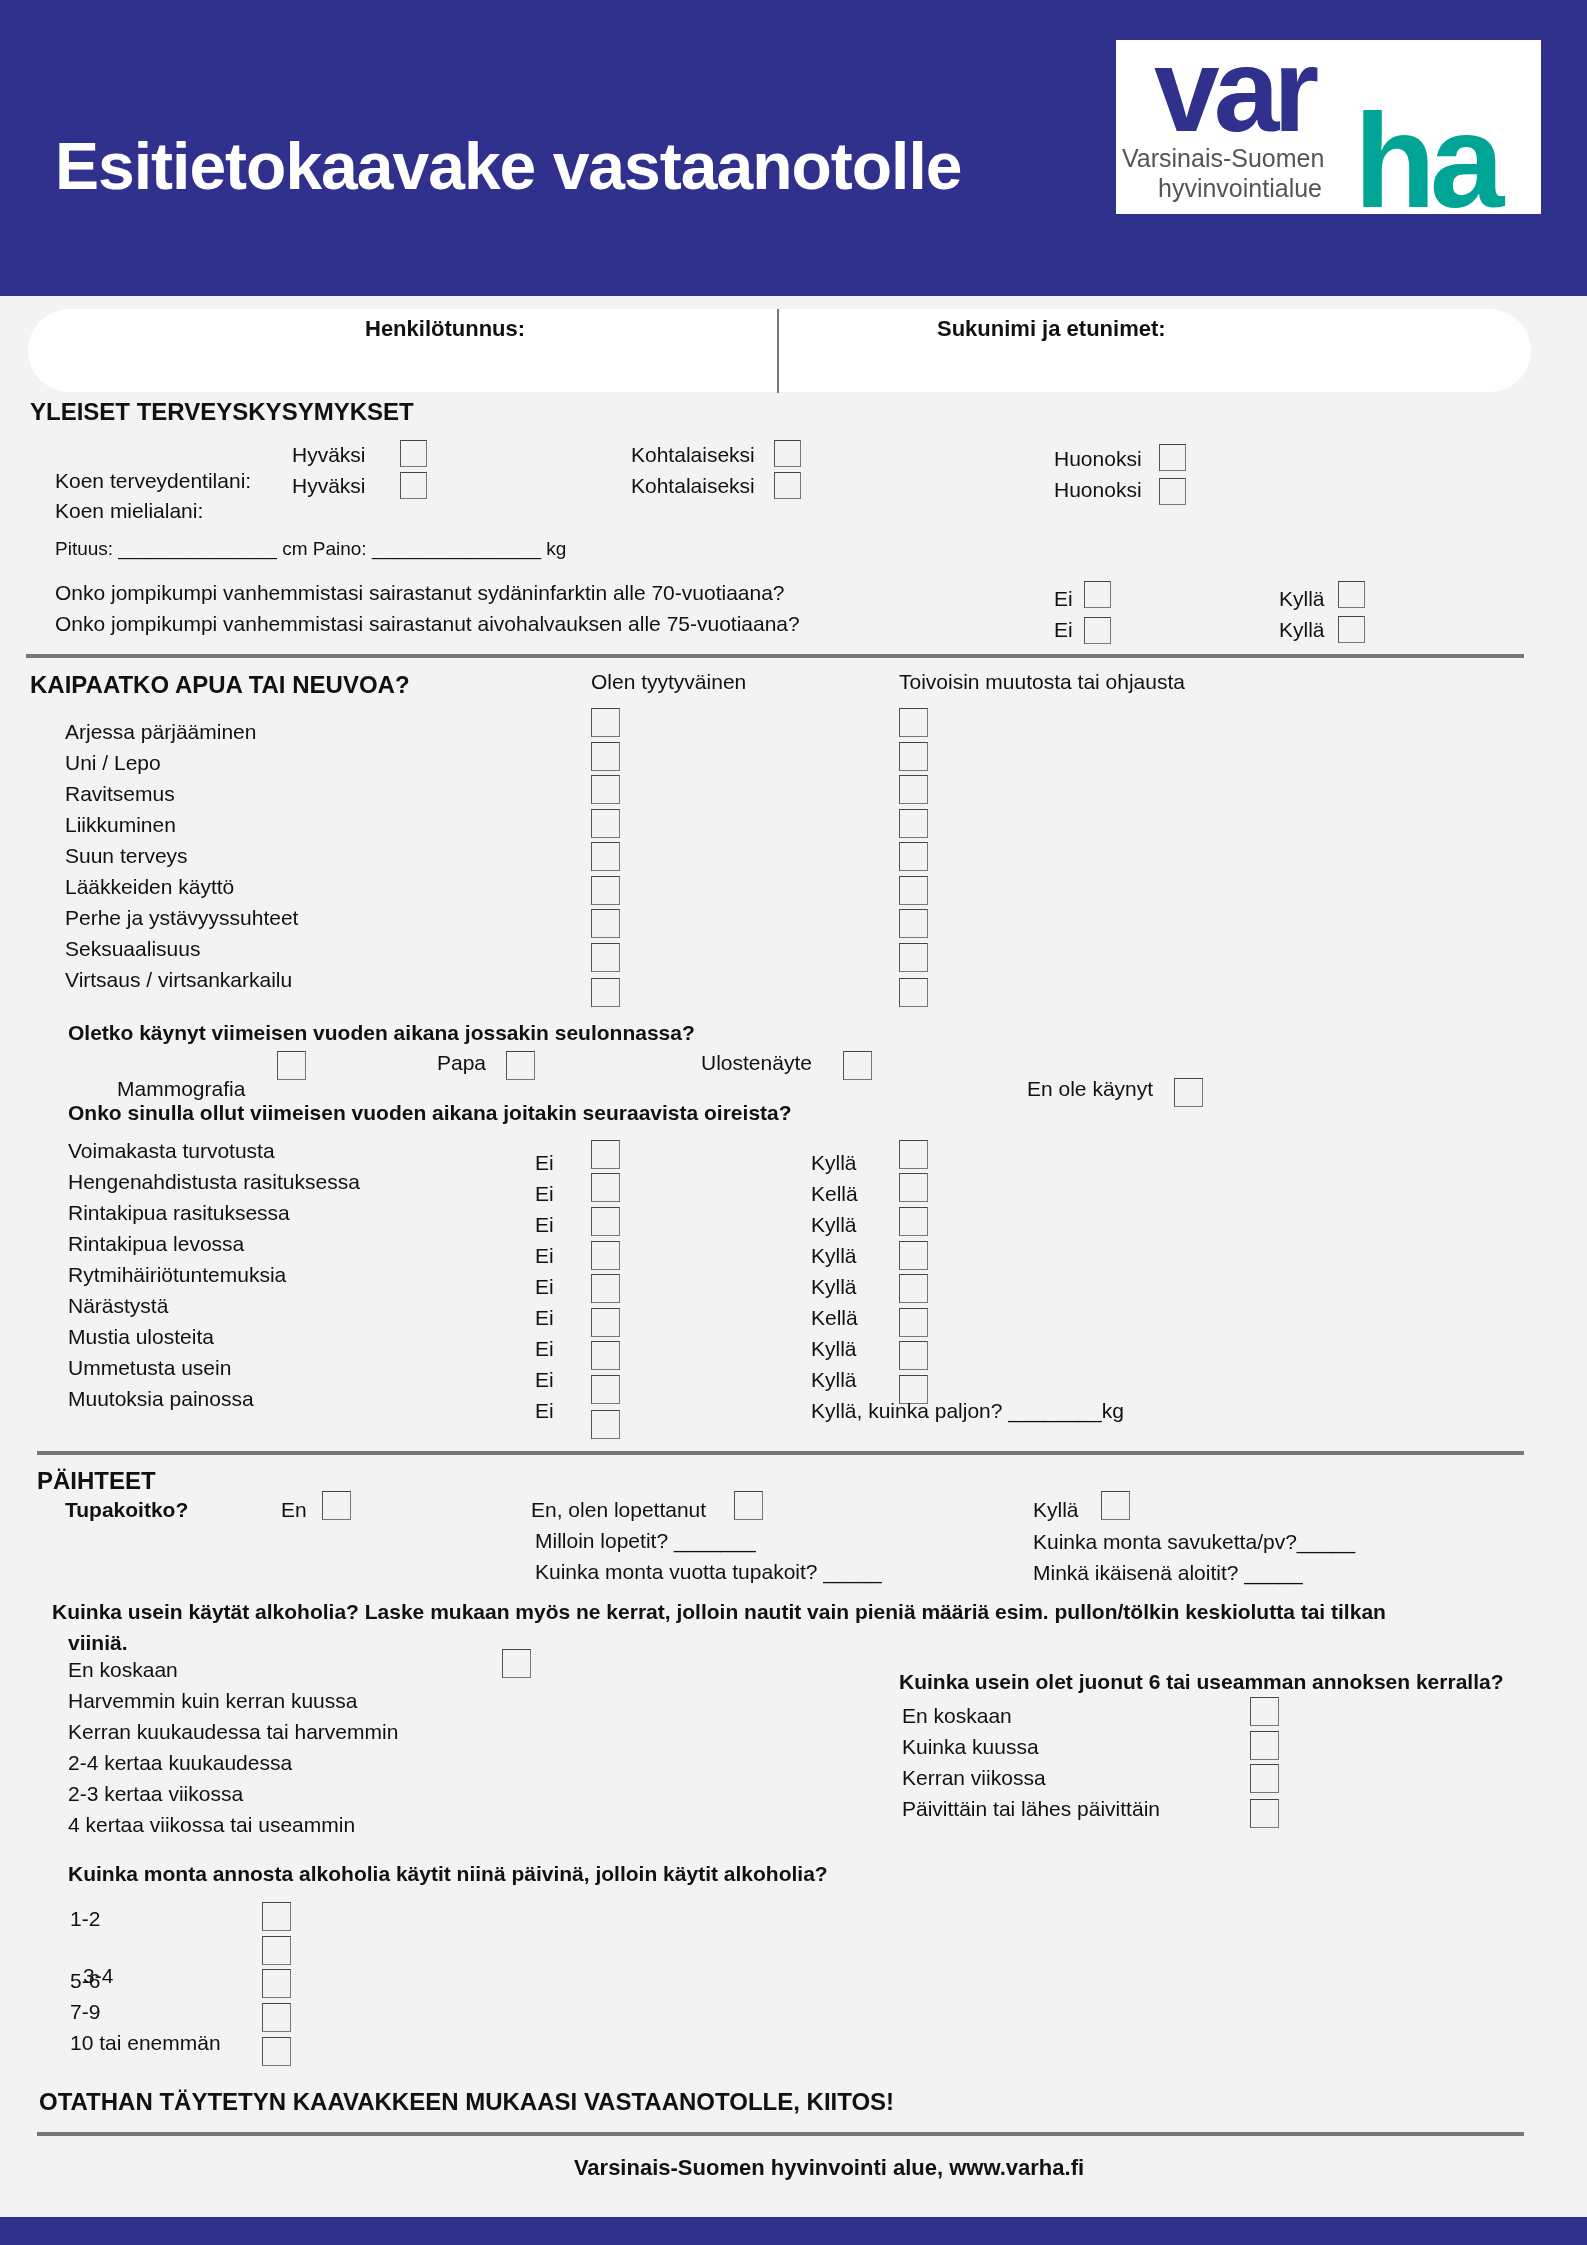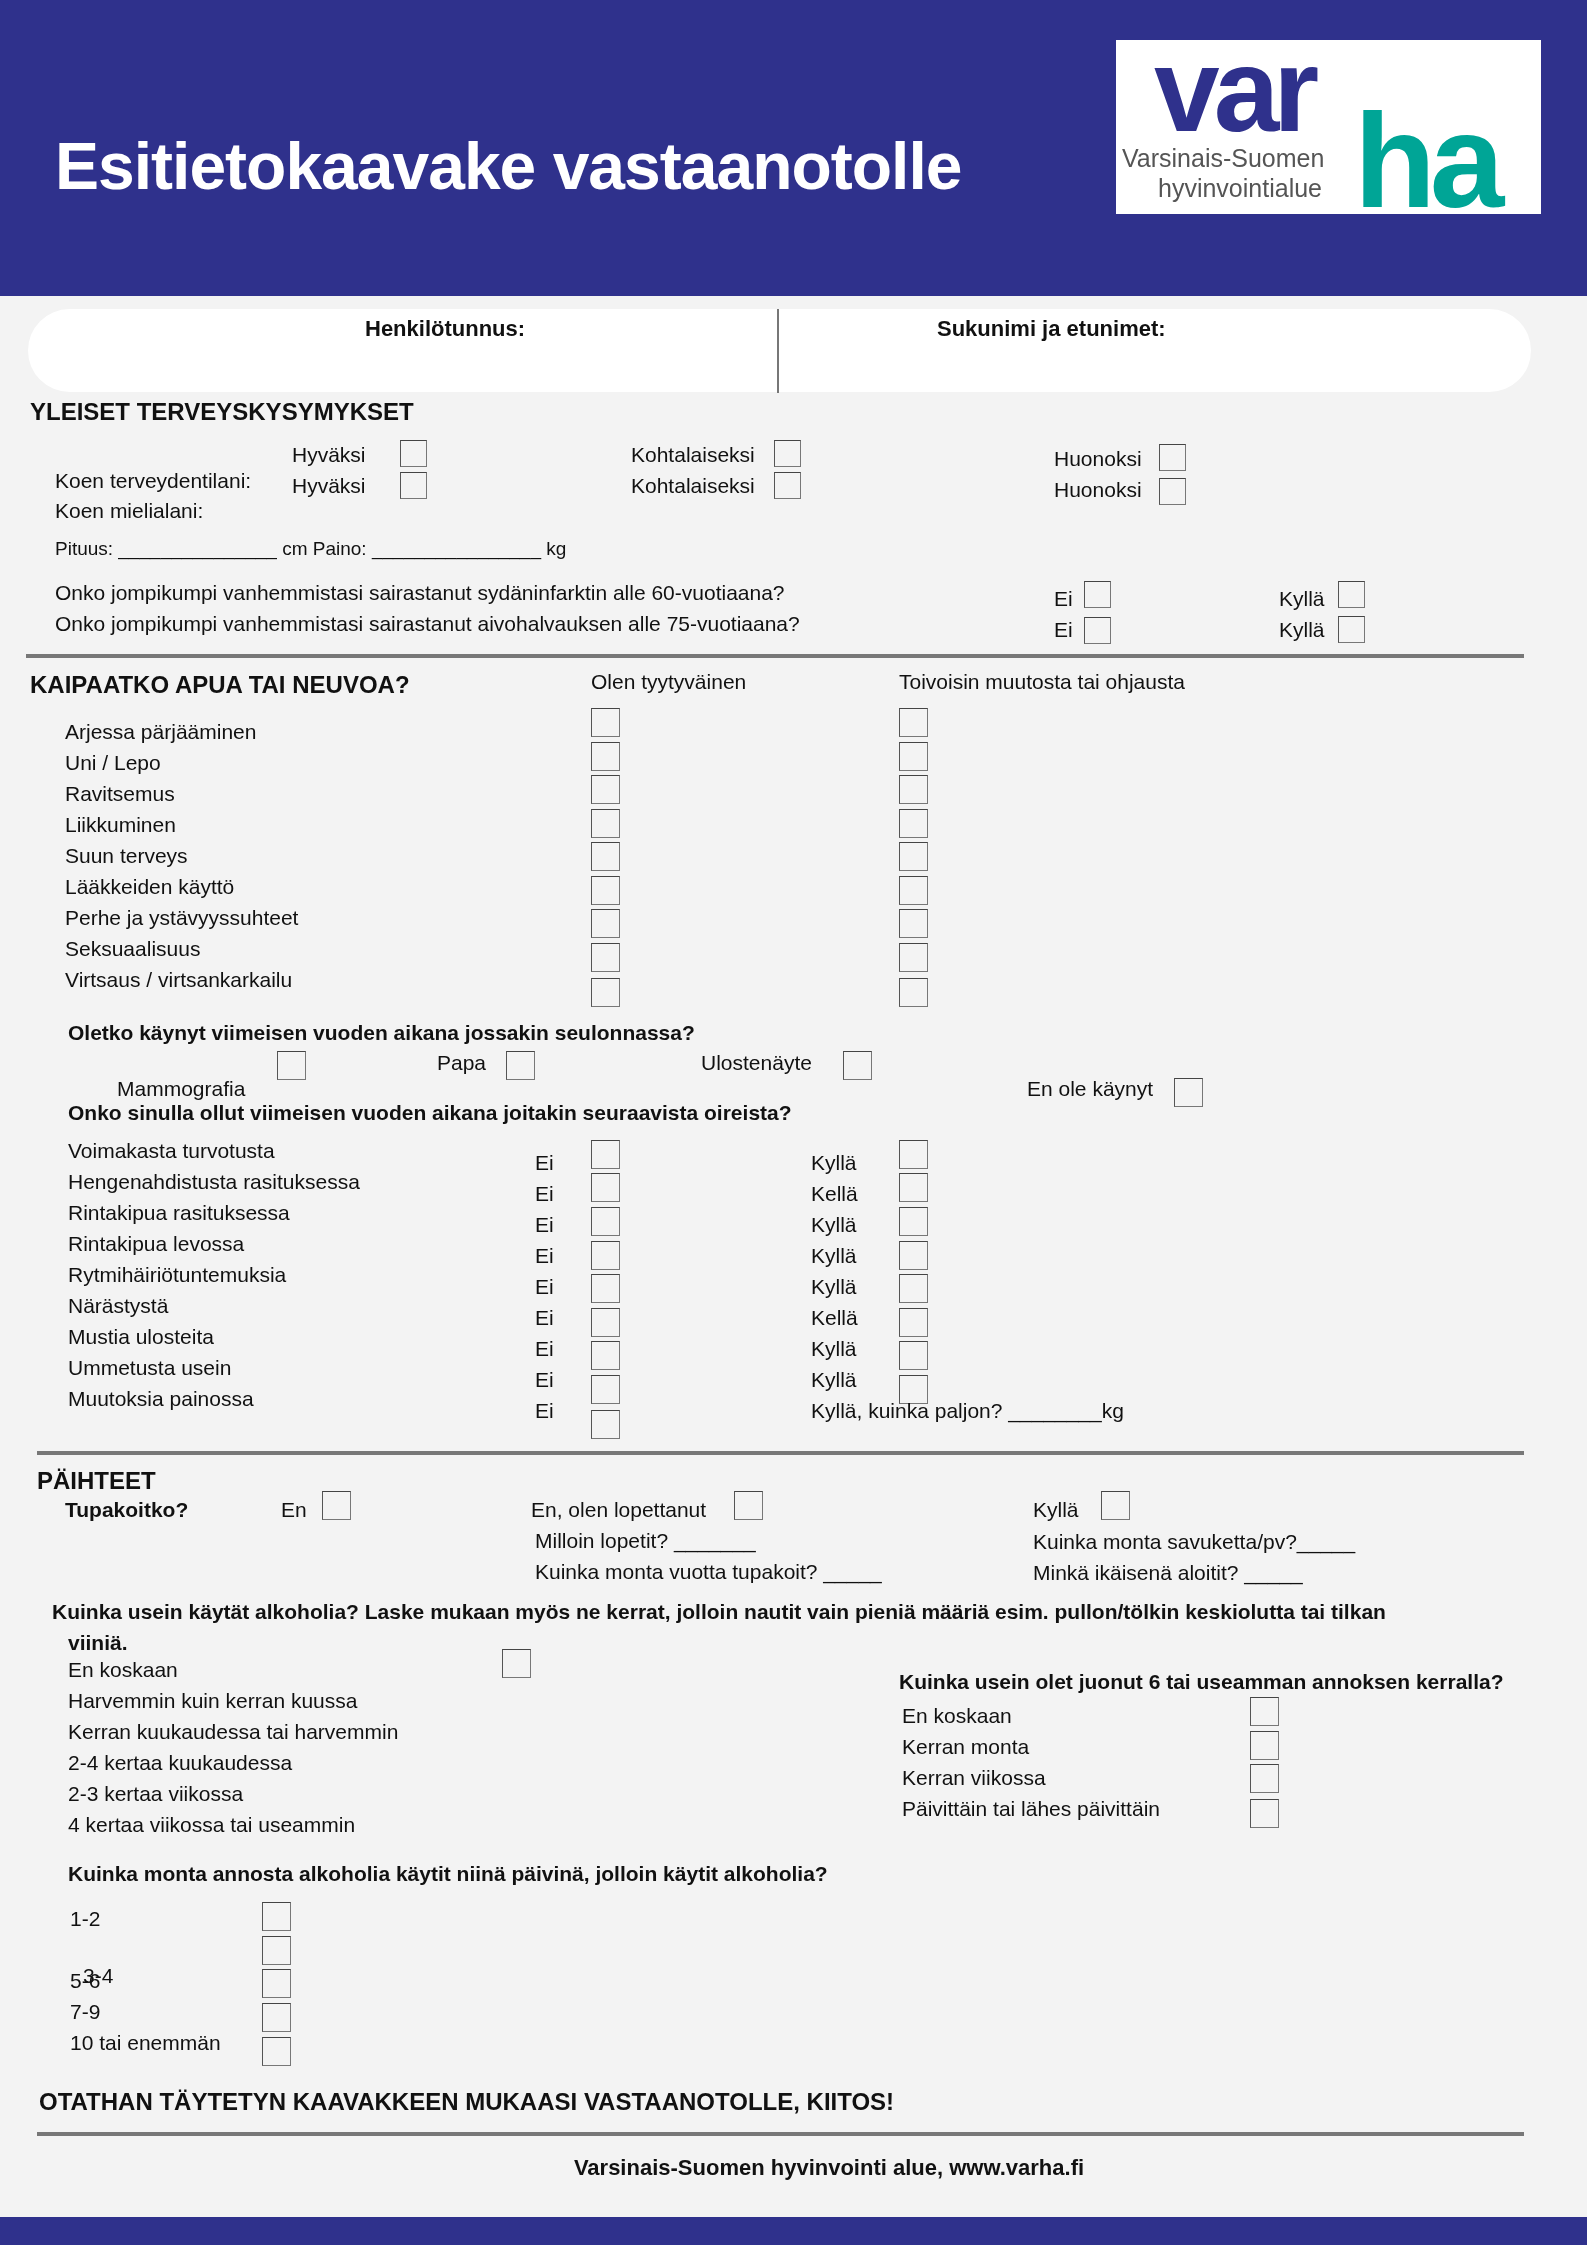--- a/index.html
+++ b/index.html
@@ -58,21 +58,21 @@
 <div class="t abs" style="left:292px;top:474px;">Hyväksi</div>
 <div class="cb" style="left:400px;top:472px;"></div>
 <div class="t abs" style="left:631px;top:474px;">Kohtalaiseksi</div>
 <div class="cb" style="left:774px;top:472px;"></div>
 <div class="t abs" style="left:1054px;top:478px;">Huonoksi</div>
 <div class="cb" style="left:1159px;top:478px;"></div>
 <div class="t abs" style="left:55px;top:499px;">Koen mielialani:</div>
 
 <div class="abs" style="left:55px;top:538px;font-size:19px;">Pituus: _______________ cm Paino: ________________ kg</div>
 
-<div class="t abs" style="left:55px;top:581px;">Onko jompikumpi vanhemmistasi sairastanut sydäninfarktin alle 60-vuotiaana?</div>
+<div class="t abs" style="left:55px;top:581px;">Onko jompikumpi vanhemmistasi sairastanut sydäninfarktin alle 70-vuotiaana?</div>
 <div class="t abs" style="left:1054px;top:587px;">Ei</div>
 <div class="cb" style="left:1084px;top:581px;"></div>
 <div class="t abs" style="left:1279px;top:587px;">Kyllä</div>
 <div class="cb" style="left:1338px;top:581px;"></div>
 
 <div class="t abs" style="left:55px;top:612px;">Onko jompikumpi vanhemmistasi sairastanut aivohalvauksen alle 75-vuotiaana?</div>
 <div class="t abs" style="left:1054px;top:618px;">Ei</div>
 <div class="cb" style="left:1084px;top:617px;"></div>
 <div class="t abs" style="left:1279px;top:618px;">Kyllä</div>
 <div class="cb" style="left:1338px;top:616px;"></div>
@@ -214,21 +214,21 @@
   <div class="t abs" style="left:68px;top:1720px;">Kerran kuukaudessa tai harvemmin</div>
   <div class="t abs" style="left:68px;top:1751px;">2-4 kertaa kuukaudessa</div>
   <div class="t abs" style="left:68px;top:1782px;">2-3 kertaa viikossa</div>
   <div class="t abs" style="left:68px;top:1813px;">4 kertaa viikossa tai useammin</div>
 </div>
 
 <div class="b abs" style="left:899px;top:1670px;">Kuinka usein olet juonut 6 tai useamman annoksen kerralla?</div>
 <div>
   <div class="t abs" style="left:902px;top:1704px;">En koskaan</div>
   <div class="cb" style="left:1250px;top:1697px;width:29px;height:29px;"></div>
-  <div class="t abs" style="left:902px;top:1735px;">Kerran monta</div>
+  <div class="t abs" style="left:902px;top:1735px;">Kuinka kuussa</div>
   <div class="cb" style="left:1250px;top:1731px;width:29px;height:29px;"></div>
   <div class="t abs" style="left:902px;top:1766px;">Kerran viikossa</div>
   <div class="cb" style="left:1250px;top:1764px;width:29px;height:29px;"></div>
   <div class="t abs" style="left:902px;top:1797px;">Päivittäin tai lähes päivittäin</div>
   <div class="cb" style="left:1250px;top:1799px;width:29px;height:29px;"></div>
 </div>
 
 <div class="b abs" style="left:68px;top:1862px;">Kuinka monta annosta alkoholia käytit niinä päivinä, jolloin käytit alkoholia?</div>
 <div>
   <div class="t abs" style="left:70px;top:1907px;">1-2</div>

